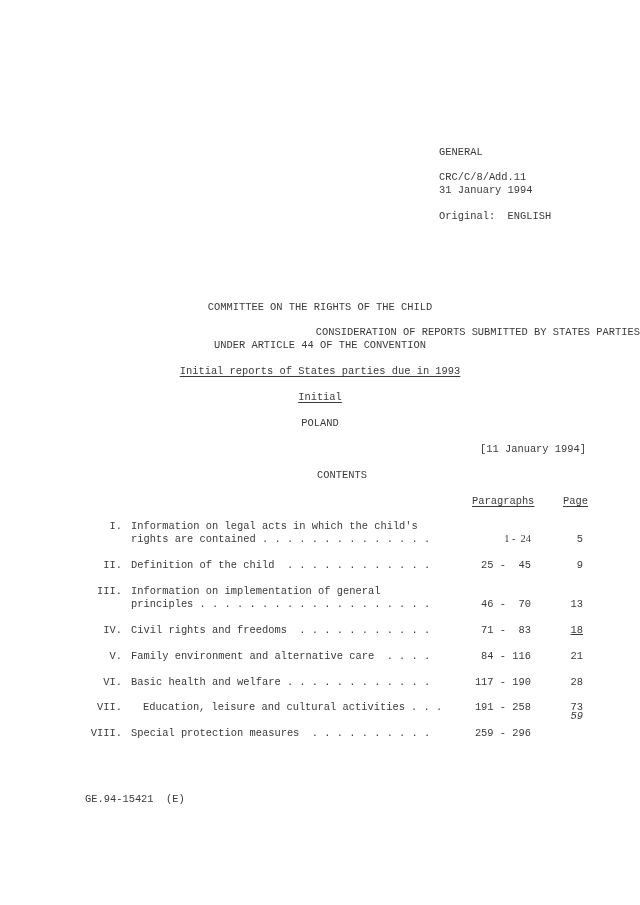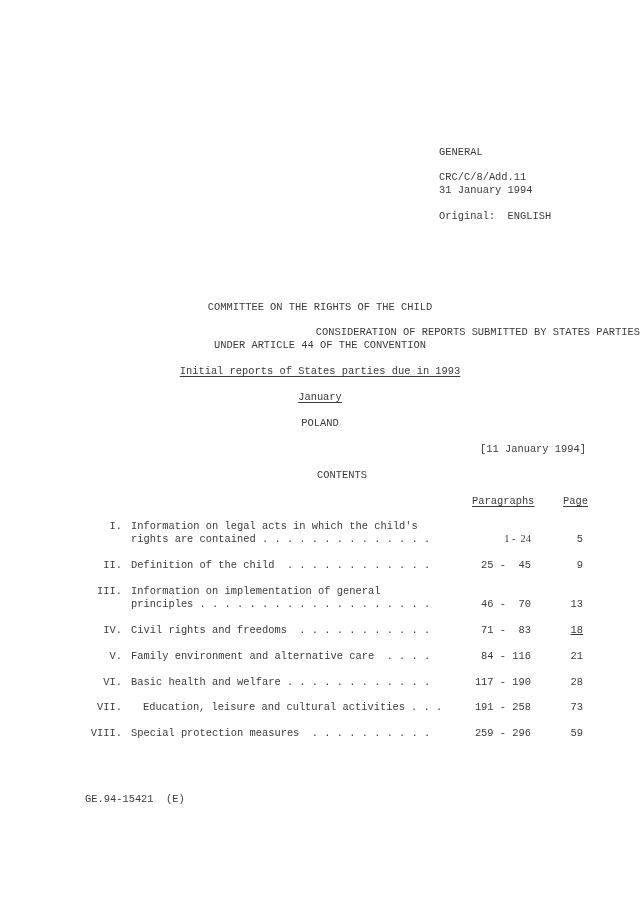--- a/index.html
+++ b/index.html
@@ -26,21 +26,21 @@
 
 <div class="abs" style="left:439px; top:146px;">GENERAL</div>
 <div class="abs" style="left:439px; top:171px;">CRC/C/8/Add.11</div>
 <div class="abs" style="left:439px; top:184px;">31 January 1994</div>
 <div class="abs" style="left:439px; top:210px;">Original:  ENGLISH</div>
 
 <div class="abs center" style="top:301px;">COMMITTEE ON THE RIGHTS OF THE CHILD</div>
 <div class="abs center" style="top:326px;text-align:right;">CONSIDERATION OF REPORTS SUBMITTED BY STATES PARTIES</div>
 <div class="abs center" style="top:339px;">UNDER ARTICLE 44 OF THE CONVENTION</div>
 <div class="abs center" style="top:365px;text-align:center;"><span class="u">Initial reports of States parties due in 1993</span></div>
-<div class="abs center" style="top:391px;"><span class="u">January</span></div>
+<div class="abs center" style="top:391px;"><span class="u">Initial</span></div>
 <div class="abs center" style="top:417px;">POLAND</div>
 
 <div class="abs" style="left:480px; top:443px;">[11 January 1994]</div>
 
 <div class="abs center" style="top:469px;margin-left:22px;">CONTENTS</div>
 
 <div class="abs u" style="left:472px; top:495px;">Paragraphs</div>
 <div class="abs u" style="left:563px; top:495px;">Page</div>
 
 <div>
@@ -93,17 +93,17 @@
     <div class="abs num" style="left:80px; width:42px; top:701px;">VII.</div>
     <div class="abs" style="left:131px; top:701px;padding-left:12px;">Education, leisure and cultural activities . . .</div>
     <div class="abs num" style="left:440px; width:91px; top:701px;">191 - 258</div>
     <div class="abs num" style="left:550px; width:33px; top:701px;">73</div>
   </div>
 
   <div>
     <div class="abs num" style="left:80px; width:42px; top:727px;">VIII.</div>
     <div class="abs" style="left:131px; top:727px;">Special protection measures  . . . . . . . . . .</div>
     <div class="abs num" style="left:440px; width:91px; top:727px;">259 - 296</div>
-    <div class="abs num" style="left:550px; width:33px; top:727px;">59</div>
+    <div class="abs num" style="left:550px; width:33px; top:710px;font-style:italic;">59</div>
   </div>
 </div>
 
 <div class="abs" style="left:85px; top:793px;">GE.94-15421  (E)</div>
 
 </body></html>

